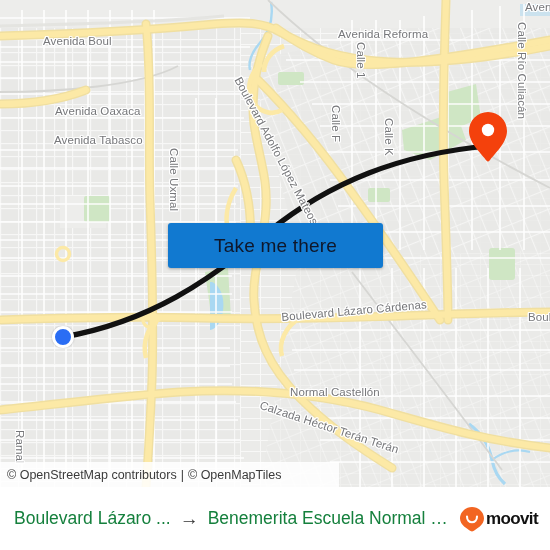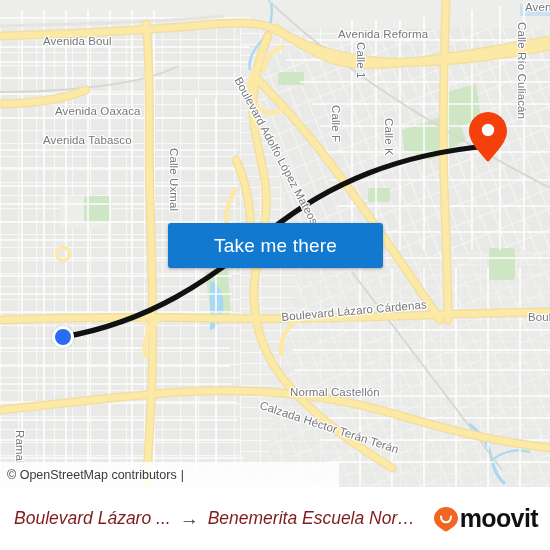--- a/index.html
+++ b/index.html
@@ -69,21 +69,21 @@
   }
 
   
   #take-me-there {
     position: absolute;
     left: 168px; top: 223px;
     width: 215px; height: 45px;
     background: #1179d0;
     border: none;
     border-radius: 3px;
-    color: #ffffff;
+    color: #0f172a;
     font-family: "Liberation Sans", sans-serif;
     font-size: 19px;
     letter-spacing: .2px;
     cursor: pointer;
     box-shadow: 0 1px 3px rgba(0,0,0,.28);
     display: flex;
     align-items: center;
     justify-content: center;
   }
 
@@ -118,44 +118,43 @@
   }
   #route-summary {
     display: flex;
     align-items: center;
     flex: 1 1 auto;
     min-width: 0;
     overflow: hidden;
   }
   #route-summary .place {
     font-size: 17.5px;
-    color: #7f1d1d;
+    color: #15803d;
     white-space: nowrap;
     overflow: hidden;
     text-overflow: ellipsis;
     font-family: "Liberation Sans", sans-serif;
-    font-style: italic;
   }
   #route-summary .origin { flex: 0 0 auto; max-width: 170px; }
   #route-summary .dest   { flex: 1 1 auto; }
   #arrow-icon {
     flex: 0 0 auto;
     margin: 0 9px;
     color: #303030;
     font-size: 19px;
     line-height: 1;
   }
   #moovit-logo {
     flex: 0 0 auto;
     display: flex;
     align-items: center;
     margin-left: 8px;
   }
   #moovit-logo .wordmark {
-    font-size: 25px;
+    font-size: 17px;
     font-weight: bold;
     color: #111111;
     letter-spacing: -0.6px;
     font-family: "Liberation Sans", sans-serif;
     line-height: 1;
   }
 </style>
 </head>
 <body>
 
@@ -336,21 +335,21 @@
     </svg>
 
     <div class="maplabel" style="left:43px; top:35px;">Avenida Boul</div>
 
     <div class="maplabel" style="left:312px; top:28px;margin-left:26px;">Avenida Reforma</div>
 
     <div class="maplabel" style="left:525px; top:1px;">Avenida</div>
 
     <div class="maplabel" style="left:36px; top:105px;margin-left:19px;">Avenida Oaxaca</div>
 
-    <div class="maplabel" style="left:43px; top:134px;">Avenida Tabasco</div>
+    <div class="maplabel" style="left:54px; top:134px;">Avenida Tabasco</div>
 
     <div class="maplabel vert" style="left:168px; top:148px;">Calle Uxmal</div>
 
     <div class="maplabel" style="left:243px; top:75px; transform:rotate(62deg); transform-origin:0 0;">Boulevard Adolfo López Mateos</div>
 
     <div class="maplabel vert" style="left:355px; top:42px;">Calle 1</div>
 
     <div class="maplabel vert" style="left:330px; top:105px;">Calle F</div>
 
     <div class="maplabel vert" style="left:383px; top:118px;">Calle K</div>
@@ -374,20 +373,21 @@
         <path d="M19 0 C8.5 0 0 8.5 0 19 C0 31.5 13.5 42.5 17.4 48.6 C18.2 49.8 19.8 49.8 20.6 48.6 C24.5 42.5 38 31.5 38 19 C38 8.5 29.5 0 19 0 Z" fill="#f4410c"></path>
         <circle cx="19" cy="18" r="6.2" fill="#ffffff"></circle>
       </svg>
     </div>
 
     <button id="take-me-there" type="button">Take me there</button>
 
     <div id="attribution">
       <span>© OpenStreetMap contributors</span>
       <span class="sep">|</span>
+      <span>© OpenMapTiles</span>
     </div>
 
   </div>
 
   <div id="footer">
 
     <div id="route-summary">
       <span class="place origin">Boulevard Lázaro ...</span>
       <span id="arrow-icon">→</span>
       <span class="place dest">Benemerita Escuela Normal P...</span>

